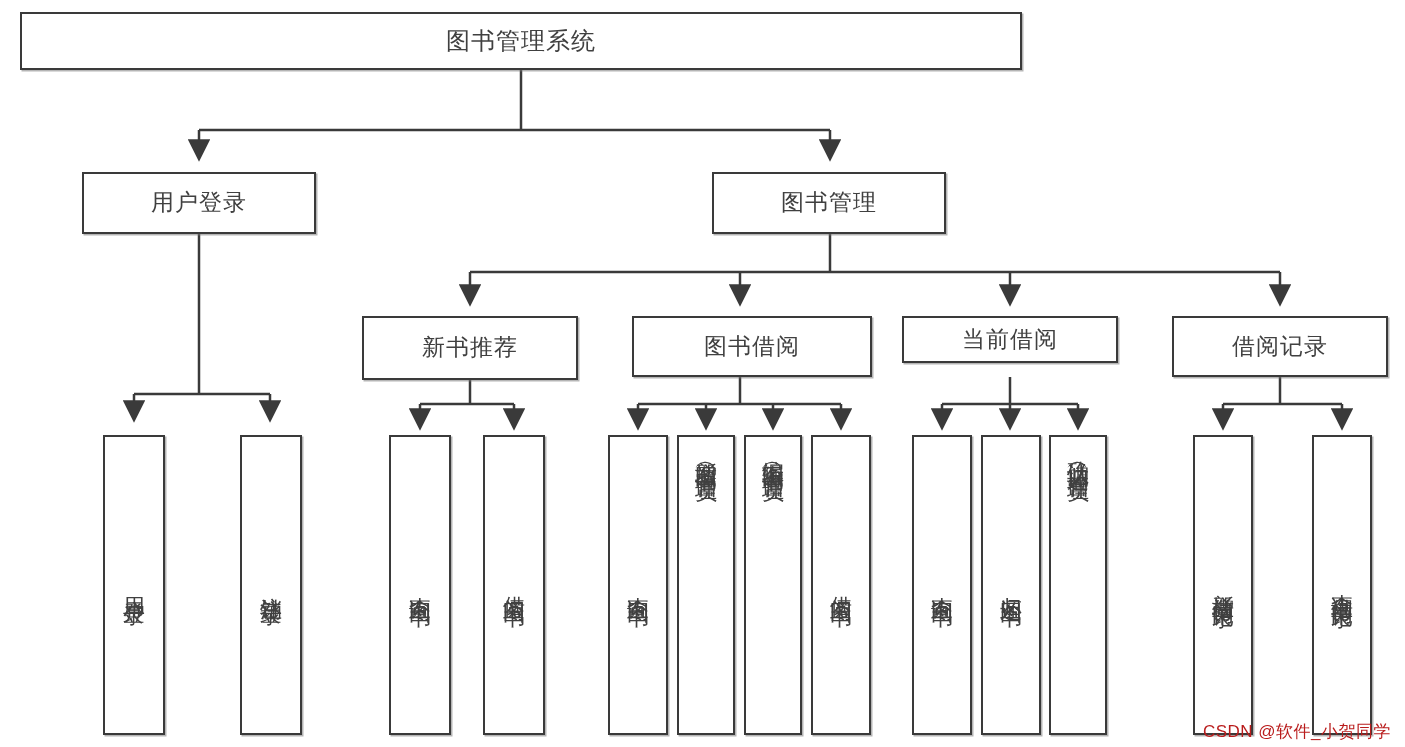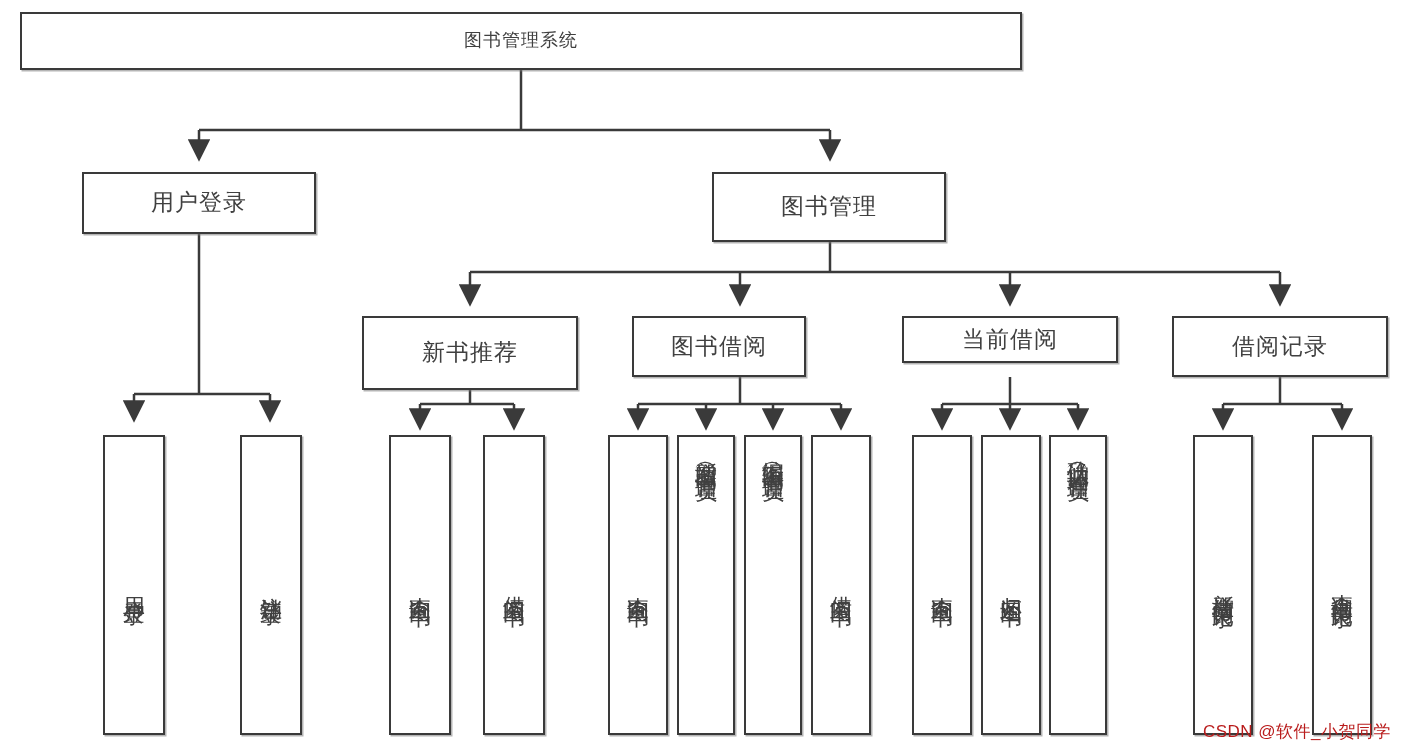--- a/index.html
+++ b/index.html
@@ -41,21 +41,21 @@
     text-align: center;
     line-height: 1.18;
     color: #404040;
   }
   
   .node.h .lbl {
     font-size: 23px;
     letter-spacing: 1px;
     white-space: nowrap;
   }
-  .node.root .lbl { font-size: 18px; }
+  .node.root .lbl { font-size: 24px; }
   
   .node.v {
     align-items: flex-start;
     justify-content: center;
     padding-top: 6px;
   }
   .node.v .lbl {
     writing-mode: vertical-rl;
     text-orientation: upright;
     font-size: 22px;
@@ -134,29 +134,29 @@
   </svg>
 
   <div class="node h root" style="left:20px; top:12px; width:1002px; height:58px;">
     <span class="lbl">图书管理系统</span>
   </div>
 
   <div class="node h" style="left:82px; top:172px; width:234px; height:62px;">
     <span class="lbl">用户登录</span>
   </div>
 
-  <div class="node h" style="left:712px; top:172px; width:234px; height:70px;">
+  <div class="node h" style="left:712px; top:172px; width:234px; height:62px;">
     <span class="lbl">图书管理</span>
   </div>
 
-  <div class="node h" style="left:362px; top:316px; width:216px; height:74px;">
+  <div class="node h" style="left:362px; top:316px; width:216px; height:64px;">
     <span class="lbl">新书推荐</span>
   </div>
 
-  <div class="node h" style="left:632px; top:316px; width:174px; height:61px;">
+  <div class="node h" style="left:632px; top:316px; width:240px; height:61px;">
     <span class="lbl">图书借阅</span>
   </div>
 
   <div class="node h" style="left:902px; top:316px; width:216px; height:47px;">
     <span class="lbl">当前借阅</span>
   </div>
 
   <div class="node h" style="left:1172px; top:316px; width:216px; height:61px;">
     <span class="lbl">借阅记录</span>
   </div>

